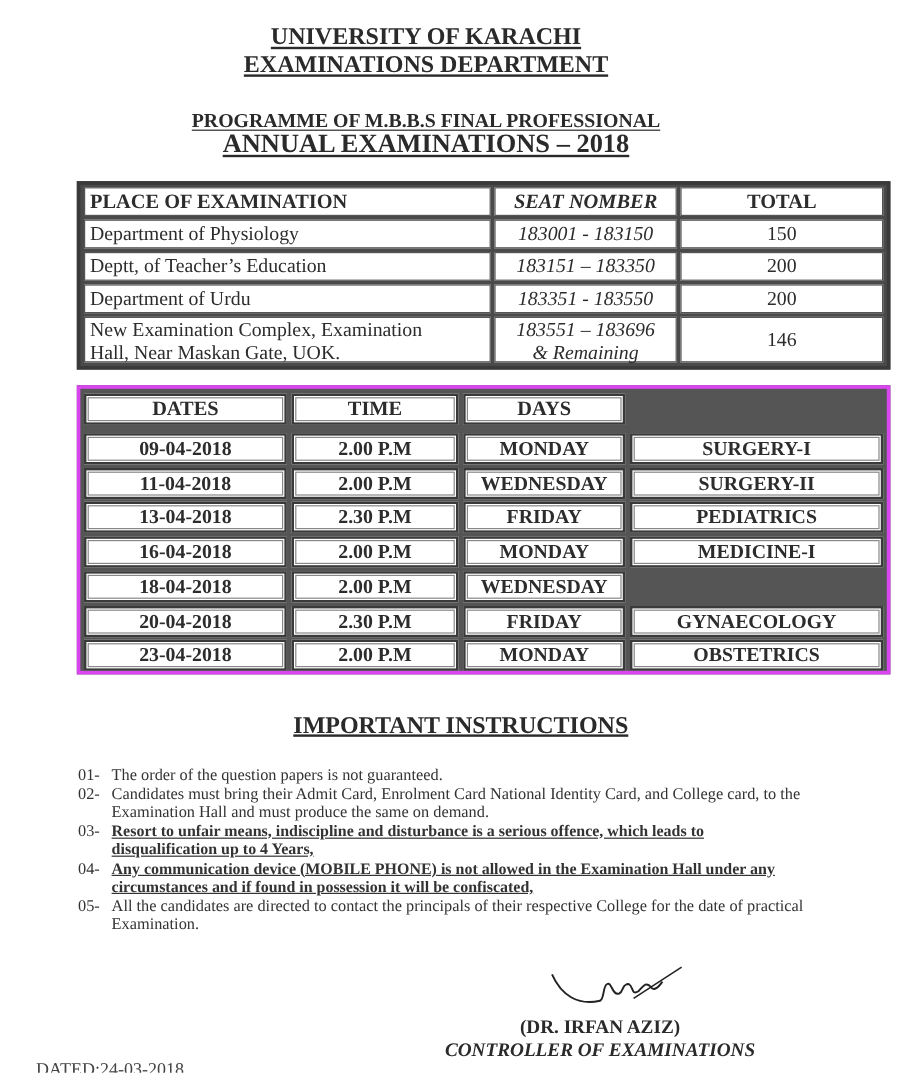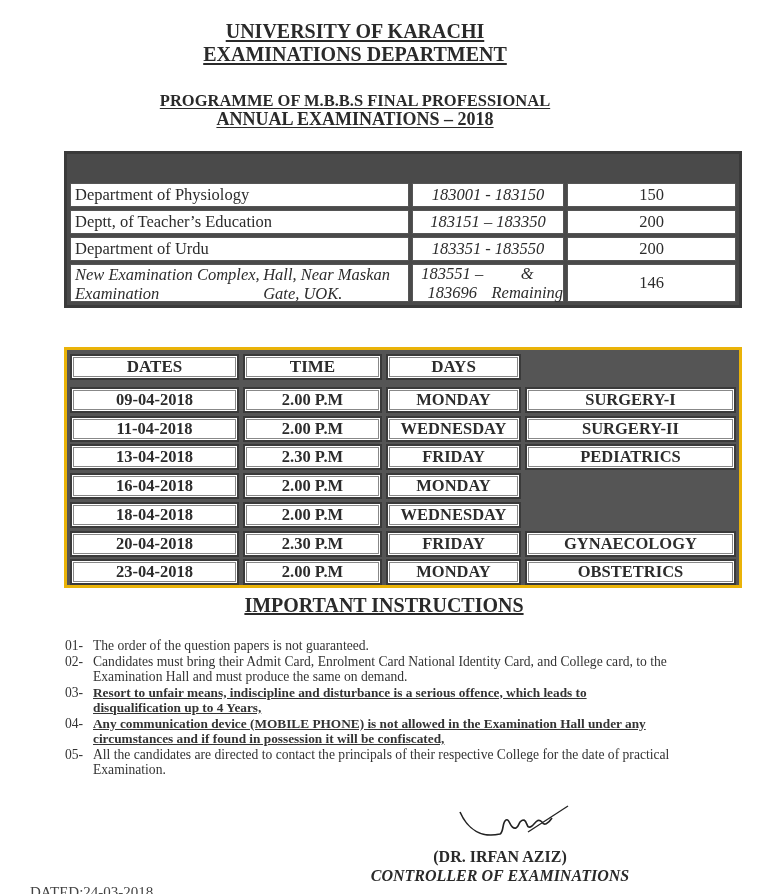--- a/index.html
+++ b/index.html
@@ -3,36 +3,36 @@
 <meta charset="utf-8">
 <style>
   * { box-sizing: border-box; margin: 0; padding: 0; }
   html, body { width: 768px; height: 894px; background: #ffffff; overflow: hidden; }
   body { position: relative; font-family: "Liberation Serif", "DejaVu Serif", serif; color: #1e1e1e; }
 
   .hdr { position: absolute; left: 0; width: 710px; text-align: center; font-weight: bold; text-decoration: underline; text-underline-offset: 2px; color: #2a2a2a; }
   .h1 { top: 20px; font-size: 20px; line-height: 23px; }
   .h2 { top: 43px; font-size: 20px; line-height: 23px; }
   .h3 { top: 91px; font-size: 16.5px; line-height: 19px; }
-  .h4 { top: 110px; font-size: 18px; line-height: 19px; }
+  .h4 { top: 110px; font-size: 22px; line-height: 19px; }
 
   
   .venue { position: absolute; left: 64px; top: 151px; width: 678px; height: 157px; border: 3px solid #3a3a3a; background: #4a4a4a; padding: 2px; }
   .vrow { position: absolute; left: 3px; right: 3px; display: flex; gap: 3px; }
   .vcell { background: #fff; border: 1px solid #555; display: flex; align-items: center; font-size: 16.5px; color: #2c2c2c; }
   .c1 { width: 339px; padding-left: 4px; }
   .c2 { width: 152px; justify-content: center; font-style: italic; text-align: center; }
   .c3 { flex: 1; justify-content: center; }
   .vhead .vcell { font-weight: bold; font-size: 17px; }
   .vhead .c2 { font-style: italic; }
-  .multi { line-height: 19px; align-items: flex-start; justify-content: space-between; font-style: italic; }
+  .multi { line-height: 19px; flex-direction: column; align-items: flex-start; justify-content: space-between; }
   .c2.multi { align-items: center; }
 
   
-  .sched { position: absolute; left: 64px; top: 347px; width: 678px; height: 241px; border: 3px solid #eab308; background: #555; }
+  .sched { position: absolute; left: 64px; top: 321px; width: 678px; height: 241px; border: 3px solid #d946ef; background: #555; }
   .srow { position: absolute; left: 3px; right: 3px; height: 26px; display: flex; gap: 4px; }
   .scell { background: #fff; border: 2px solid #3a3a3a; outline: 1px solid #888; outline-offset: -4px; display: flex; align-items: center; justify-content: center; font-weight: bold; font-size: 16.5px; color: #2c2c2c; white-space: nowrap; }
   .sd { width: 169px; } .st { width: 139px; } .sy { width: 135px; } .ss { flex: 1; }
   .shead .scell { font-size: 17px; }
 
   .instr-title { position: absolute; left: 0; width: 768px; top: 594px; text-align: center; font-weight: bold; font-size: 20px; text-decoration: underline; color: #2a2a2a; }
   .instr { position: absolute; left: 65px; top: 638px; width: 670px; font-size: 13.6px; line-height: 15.5px; color: #333; }
   .item { display: flex; margin-bottom: 0; }
   .num { width: 28px; flex: none; }
   .txt { flex: 1; }
@@ -45,20 +45,25 @@
 </style>
 </head>
 <body>
 
 <div class="hdr h1">UNIVERSITY OF KARACHI</div>
 <div class="hdr h2">EXAMINATIONS DEPARTMENT</div>
 <div class="hdr h3">PROGRAMME OF M.B.B.S FINAL PROFESSIONAL</div>
 <div class="hdr h4">ANNUAL EXAMINATIONS – 2018</div>
 
 <div class="venue" id="venue">
+    <div class="vrow vhead" style="top: 2px; height: 24px;">
+      <div class="vcell c1">PLACE OF EXAMINATION</div>
+      <div class="vcell c2">SEAT NOMBER</div>
+      <div class="vcell c3">TOTAL</div>
+    </div>
     <div class="vrow" style="top: 29px; height: 24px;">
       <div class="vcell c1">
         <span>Department of  Physiology</span>
       </div>
       <div class="vcell c2">
         <span>183001 - 183150</span>
       </div>
       <div class="vcell c3">150</div>
     </div>
     <div class="vrow" style="top: 56px; height: 24px;">
@@ -113,20 +118,21 @@
     <div class="srow" style="top: 94.4px;">
       <div class="scell sd">13-04-2018</div>
       <div class="scell st">2.30 P.M</div>
       <div class="scell sy">FRIDAY</div>
       <div class="scell ss">PEDIATRICS</div>
     </div>
     <div class="srow" style="top: 123.1px;">
       <div class="scell sd">16-04-2018</div>
       <div class="scell st">2.00 P.M</div>
       <div class="scell sy">MONDAY</div>
+      <div class="scell ss">MEDICINE-I</div>
     </div>
     <div class="srow" style="top: 151.8px;">
       <div class="scell sd">18-04-2018</div>
       <div class="scell st">2.00 P.M</div>
       <div class="scell sy">WEDNESDAY</div>
     </div>
     <div class="srow" style="top: 180.5px;">
       <div class="scell sd">20-04-2018</div>
       <div class="scell st">2.30 P.M</div>
       <div class="scell sy">FRIDAY</div>

